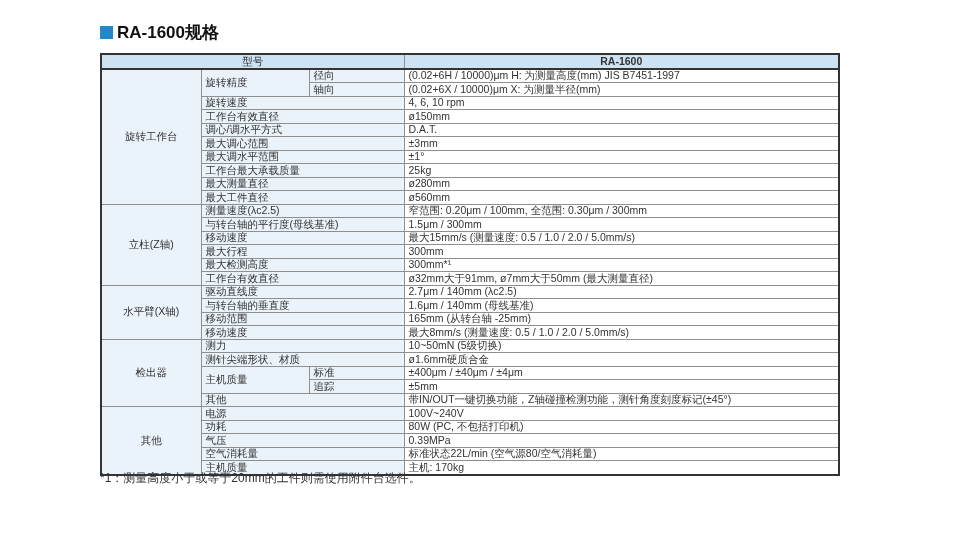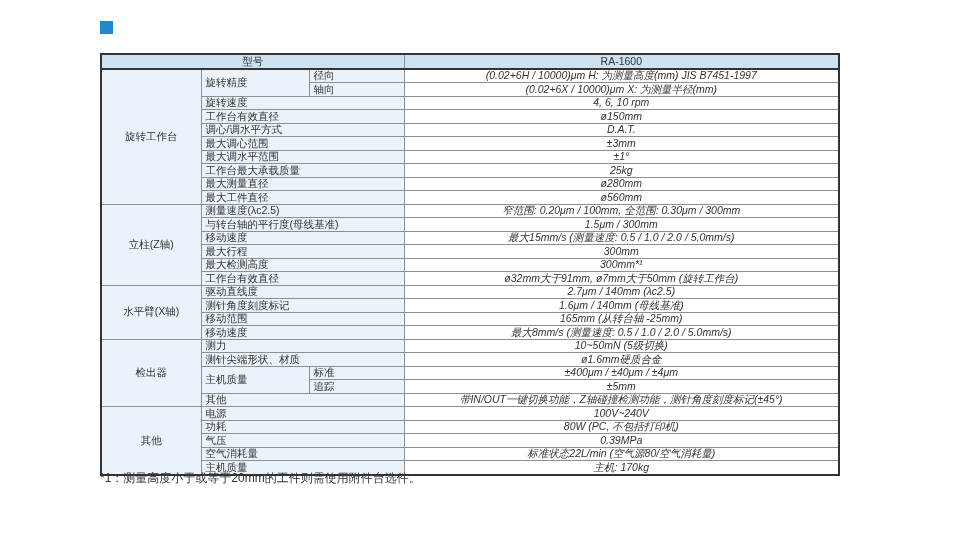--- a/index.html
+++ b/index.html
@@ -35,35 +35,36 @@
     border:1px solid var(--border_mid);
     padding:0 4px;height:12.5px;
     overflow:hidden;white-space:nowrap;
     vertical-align:middle;
   }
   tr.head td{
     background:var(--header_bg);
     text-align:center;
     border-bottom:2px solid var(--border_dark);
   }
-  tr.head td.modelv{font-weight:normal;}
+  tr.head td.modelv{font-weight:bold;}
   td.cat{background:var(--cell_bg);text-align:center;margin-top:43px;}
   td.lbl{background:var(--cell_bg);text-align:left;}
-  td.val{background:#ffffff;text-align:center;font-style:italic;}
+  td.val{background:#ffffff;}
   tr.sec td{border-top:1px solid #555;}
   .footnote{
     position:absolute;left:100px;top:470px;
     font-size:12px;color:#333;
   }
 </style>
 </head>
 <body>
 
 <div class="page-title">
   <span class="sq"></span>
+  <span>RA-1600规格</span>
 </div>
 
 <table class="spec">
   <colgroup>
     <col style="width:100px">
       <col style="width:108px">
       <col style="width:95px">
       <col style="width:435px">
   </colgroup>
   <tbody>
@@ -131,30 +132,30 @@
     <tr>
       <td class="lbl" colspan="2">最大行程</td>
       <td class="val">300mm</td>
     </tr>
     <tr>
       <td class="lbl" colspan="2">最大检测高度</td>
       <td class="val">300mm*¹</td>
     </tr>
     <tr>
       <td class="lbl" colspan="2">工作台有效直径</td>
-      <td class="val">ø32mm大于91mm, ø7mm大于50mm (旋转工作台)</td>
+      <td class="val">ø32mm大于91mm, ø7mm大于50mm (最大测量直径)</td>
     </tr>
 
     <tr class="sec">
       <td class="cat" rowspan="4">水平臂(X轴)</td>
       <td class="lbl" colspan="2">驱动直线度</td>
       <td class="val">2.7μm / 140mm (λc2.5)</td>
     </tr>
     <tr>
-      <td class="lbl" colspan="2">测针角度刻度标记</td>
+      <td class="lbl" colspan="2">与转台轴的垂直度</td>
       <td class="val">1.6μm / 140mm (母线基准)</td>
     </tr>
     <tr>
       <td class="lbl" colspan="2">移动范围</td>
       <td class="val">165mm (从转台轴 -25mm)</td>
     </tr>
     <tr>
       <td class="lbl" colspan="2">移动速度</td>
       <td class="val">最大8mm/s (测量速度: 0.5 / 1.0 / 2.0 / 5.0mm/s)</td>
     </tr>

